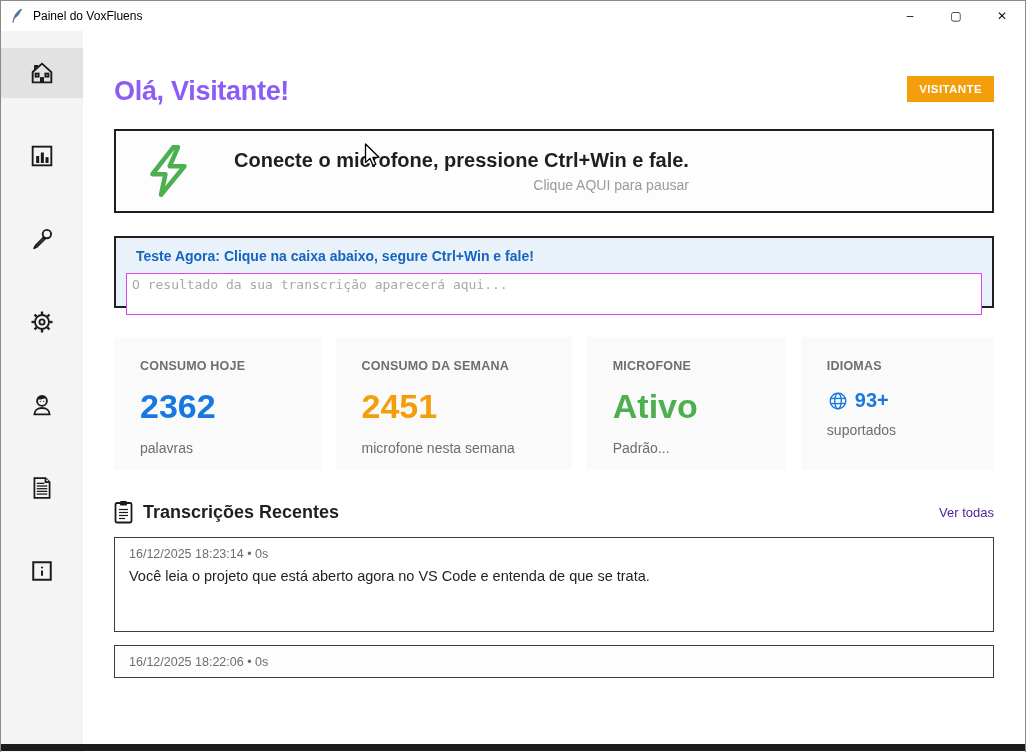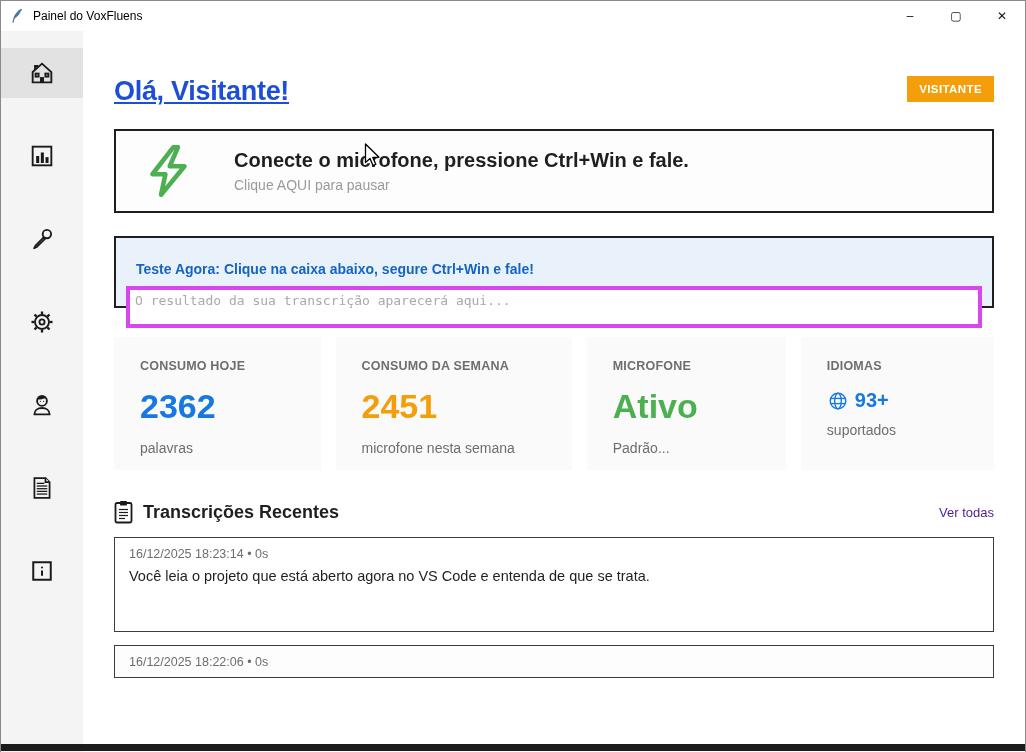--- a/index.html
+++ b/index.html
@@ -16,31 +16,31 @@
   
   .shell{display:flex;height:721px;}
   .sidebar{width:82px;background:#f4f4f4;flex:none;padding-top:17px;box-sizing:border-box;}
   .side-item{height:50px;margin-bottom:33px;display:flex;align-items:center;justify-content:center;}
   .side-item.active{background:#e2e2e2;}
   .side-item svg{width:28px;height:28px;}
 
   
   .main{flex:1;padding:0 31px;box-sizing:border-box;background:#fff;}
   .greeting-row{margin-top:45px;display:flex;align-items:flex-start;justify-content:space-between;}
-  .greeting{font-size:27px;font-weight:bold;color:#1d4ed8;letter-spacing:-.3px;text-decoration:underline;}
+  .greeting{font-size:27px;font-weight:bold;color:#8b5cf6;letter-spacing:-.3px;}
   .badge{background:#f59e0b;color:#fff;font-size:11.5px;font-weight:bold;padding:7px 12px;letter-spacing:.4px;}
 
   .banner{margin-top:22px;height:84px;border:2px solid #1f1f1f;box-sizing:border-box;background:#fdfdfd;display:flex;align-items:center;padding:0 26px;}
   .banner .bolt{width:52px;height:58px;margin-right:40px;flex:none;}
   .banner-title{font-size:20px;font-weight:bold;color:#1f1f1f;}
-  .banner-sub{font-size:14px;color:#9a9a9a;margin-top:5px;}
-
-  .testbox{margin-top:23px;height:72px;border:2px solid #1f1f1f;box-sizing:border-box;background:#e9f2fb;padding:23px 10px;}
+  .banner-sub{font-size:14px;color:#9a9a9a;margin-top:5px;text-align:right;}
+
+  .testbox{margin-top:23px;height:72px;border:2px solid #1f1f1f;box-sizing:border-box;background:#e9f2fb;padding:10px 10px;}
   .test-label{font-size:14px;font-weight:bold;color:#1464c0;margin-left:10px;}
-  .test-input{margin-top:9px;width:100%;height:42px;box-sizing:border-box;border:4px solid #d946ef;background:#fff;resize:none;font-family:"DejaVu Sans Mono","Liberation Mono",monospace;font-size:13px;color:#a9a9a9;padding:3px 5px;outline:none;}
+  .test-input{margin-top:9px;width:100%;height:42px;box-sizing:border-box;border:1px solid #d946ef;background:#fff;resize:none;font-family:"DejaVu Sans Mono","Liberation Mono",monospace;font-size:13px;color:#a9a9a9;padding:3px 5px;outline:none;}
   .test-input::placeholder{color:#a9a9a9;}
 
   .stats{margin-top:29px;display:flex;gap:15px;height:133px;}
   .card{background:#fafafa;box-sizing:border-box;padding:22px 26px;}
   .card1{flex:208 0 0;} .card2{flex:248 0 0;} .card3{flex:198 0 0;} .card4{flex:190 0 0;}
   .card-label{font-size:12.5px;font-weight:bold;color:#6e6e6e;letter-spacing:.2px;}
   .card-value{font-size:34px;font-weight:bold;margin-top:14px;}
   .card-caption{font-size:14px;color:#6e6e6e;margin-top:14px;}
   .blue{color:#1778e2;} .orange{color:#f59e0b;} .green{color:#4caf50;}
   .lang-row{display:flex;align-items:center;gap:6px;margin-top:16px;}

